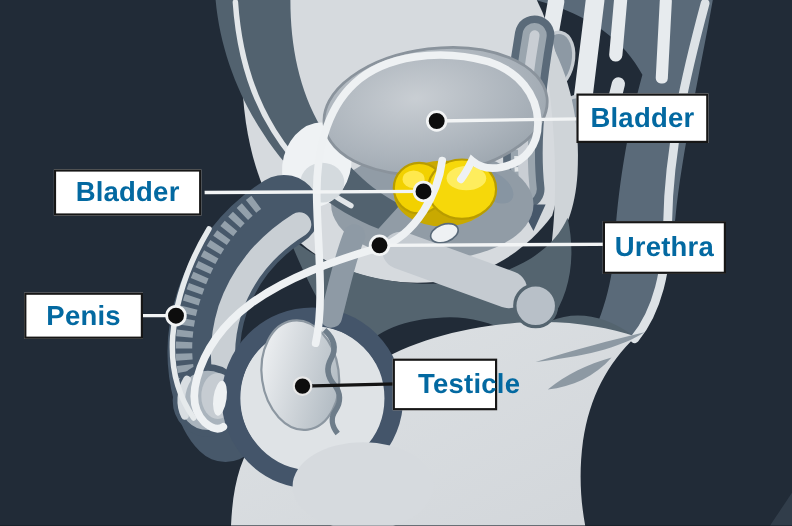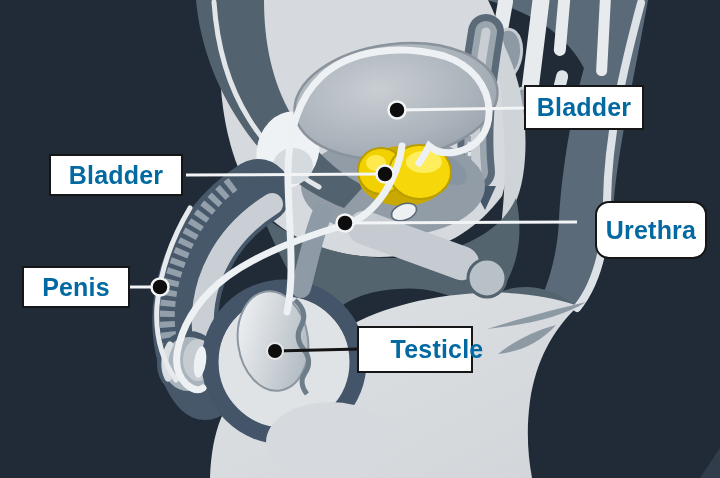--- a/index.html
+++ b/index.html
@@ -14,23 +14,23 @@
     background:#ffffff;
     border:2px solid #161616;
     color:#0369a1;
     display:flex;align-items:center;justify-content:center;
     font-size:25px;font-weight:600;letter-spacing:.2px;
     box-sizing:border-box;
     white-space:nowrap;
   }
   .callout--bladder {left:524px;top:85px; width:120px;height:45px;}
   .callout--prostate{left:49px; top:154px;width:134px;height:42px;}
-  .callout--urethra {left:595px;top:201px;width:112px;height:58px;border-radius:14px;}
+  .callout--urethra {left:548px;top:201px;width:112px;height:48px;}
   .callout--penis   {left:22px; top:266px;width:108px; height:42px;}
-  .callout--testicle{left:357px;top:326px;width:116px;height:47px;padding-left:44px;}
+  .callout--testicle{left:357px;top:326px;width:95px;height:47px;padding-left:44px;}
 </style>
 </head>
 <body>
 
 <div class="stage">
 
   <svg width="720" height="478" viewBox="0 0 720 478">
     <defs>
       <radialGradient id="gradBladder" cx="42%" cy="38%" r="75%">
         <stop offset="0%" stop-color="#c9ced3"></stop>

